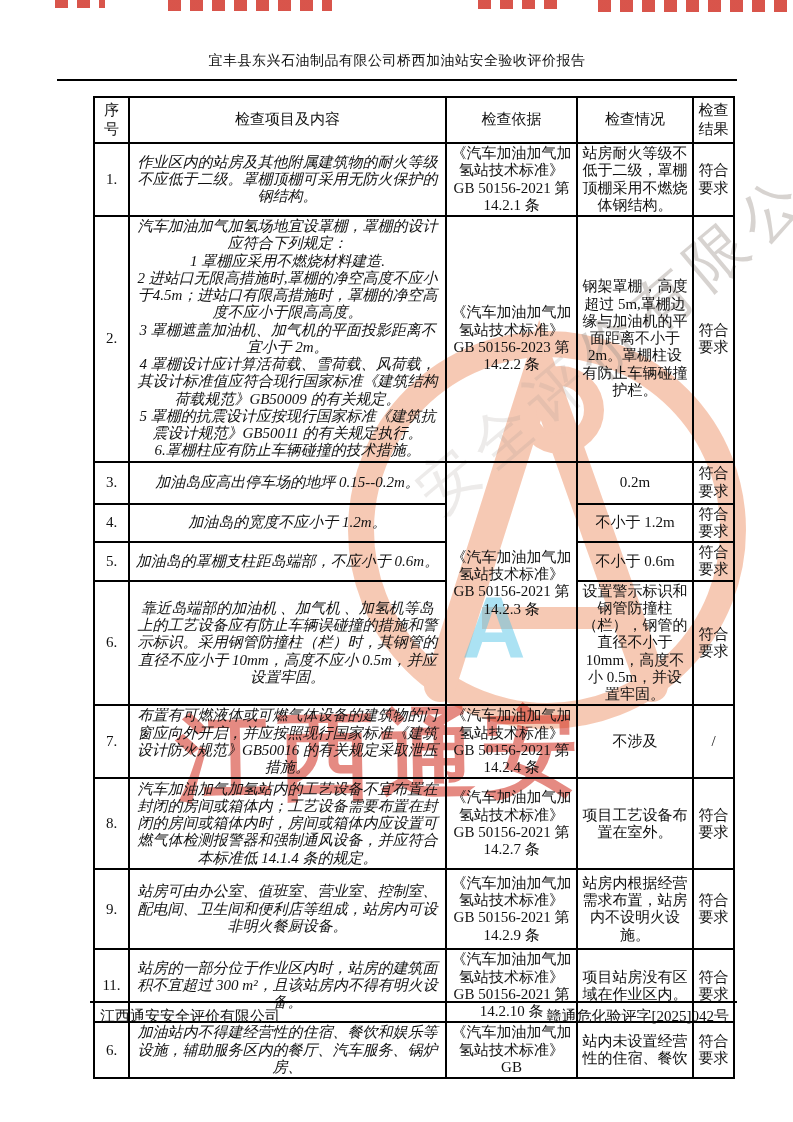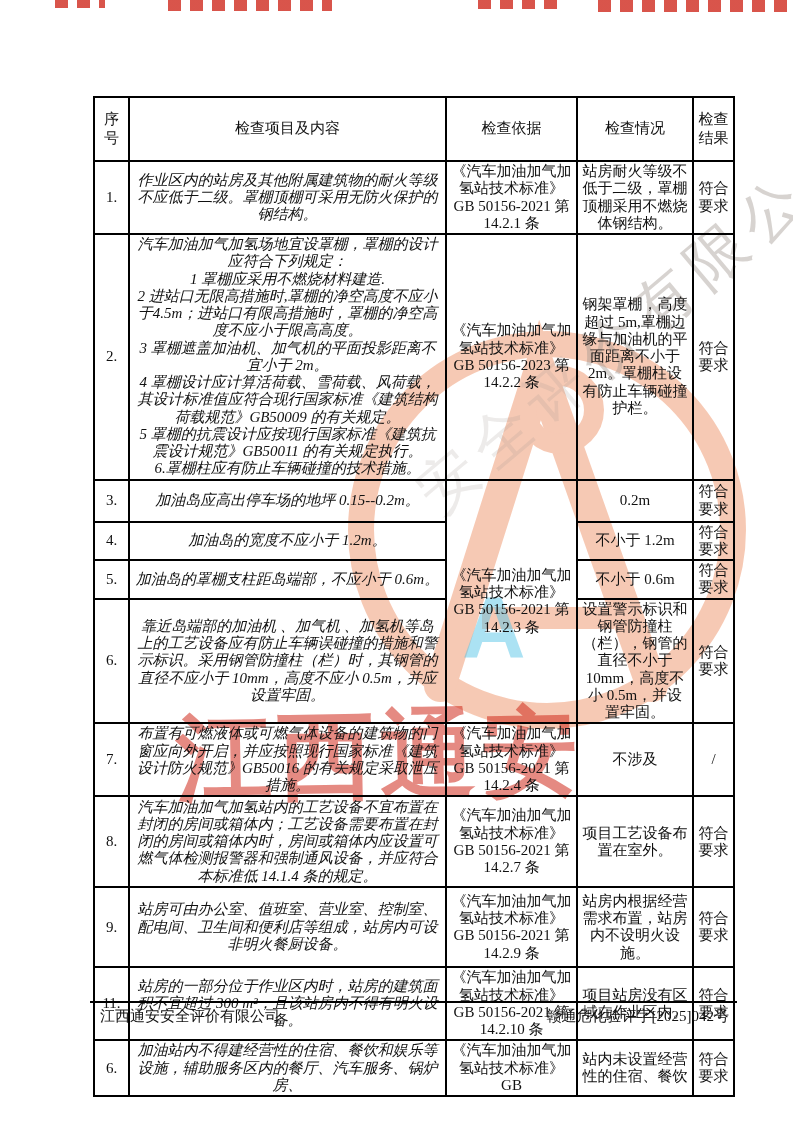--- a/index.html
+++ b/index.html
@@ -59,31 +59,32 @@
       <circle cx="215" cy="212" r="186" fill="none" stroke="#f2a987" stroke-width="26"></circle>
       <path d="M 108 368 L 208 52 L 320 368" fill="none" stroke="#f2a987" stroke-width="32" stroke-linecap="round"></path>
       <circle cx="228" cy="92" r="34" fill="none" stroke="#f2a987" stroke-width="20"></circle>
       <path d="M 150 300 L 282 300" stroke="#f2a987" stroke-width="22"></path>
     </svg>
     <div class="wm-diag"><span class="faint">安全评</span><span>价有限公</span></div>
     <div class="wm-blue">A</div>
     <div class="wm-red">江西通安</div>
   </div>
 
+  <div class="doc-header">宜丰县东兴石油制品有限公司桥西加油站安全验收评价报告</div>
 
   <table class="insp">
     <colgroup>
       <col style="width:35px">
         <col style="width:317px">
         <col style="width:131px">
       <col style="width:116px">
         <col style="width:41px">
     </colgroup>
     <thead>
-        <tr style="height: 64px;">
+        <tr style="height: 46px;">
           <th>序号</th>
           <th>检查项目及内容</th>
           <th>检查依据</th>
           <th>检查情况</th>
           <th>检查结果</th>
         </tr>
       </thead>
     <tbody>
         <tr style="height: 63px;">
           <td class="c-no">1.</td>

